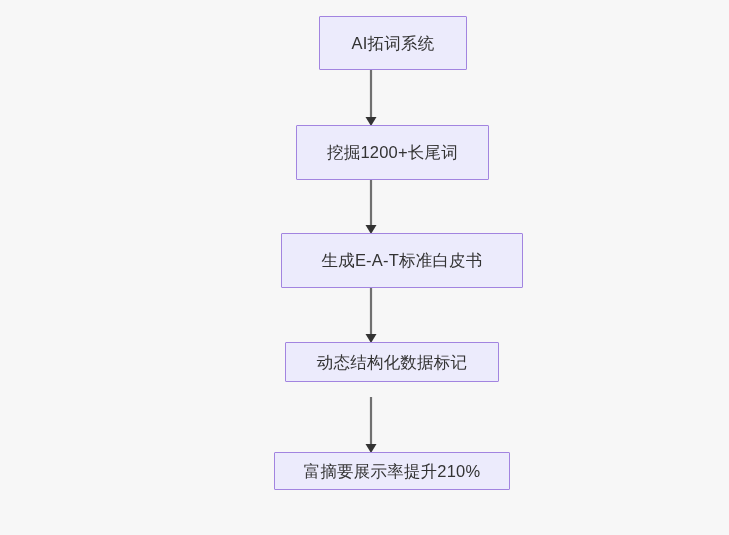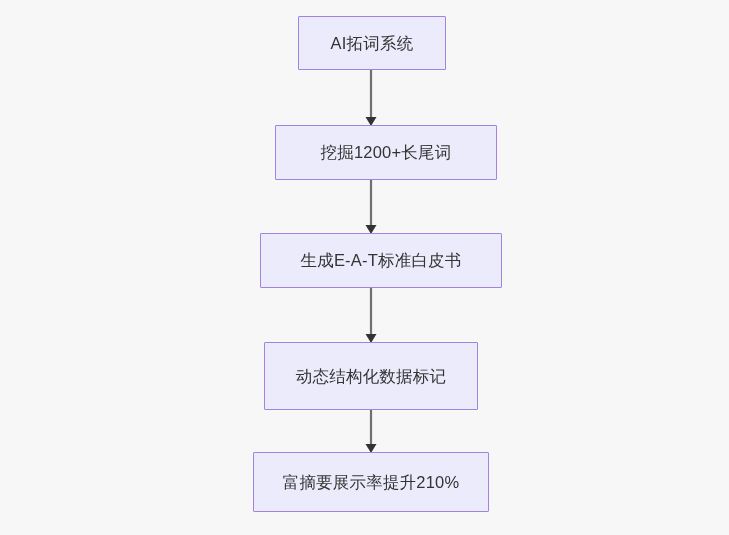--- a/index.html
+++ b/index.html
@@ -32,20 +32,21 @@
     border-radius: 1px;
     display: flex;
     align-items: center;
     justify-content: center;
     color: #333333;
     font-size: 16.5px;
     letter-spacing: 0.2px;
     line-height: 1;
     white-space: nowrap;
     z-index: 2;
+    margin-left: 21px;
   }
   .node-label {
     display: block;
   }
 </style>
 </head>
 <body>
 
 <div id="canvas">
 
@@ -65,29 +66,29 @@
     <g>
       <line x1="371" y1="397" x2="371" y2="445" stroke="#707070" stroke-width="2.2"></line>
       <polygon points="365.5,444 376.5,444 371,453" fill="#333333"></polygon>
     </g>
   </svg>
 
   <div class="node" style="left:298px; top:16px; width:148px; height:54px;">
     <span class="node-label">AI拓词系统</span>
   </div>
 
-  <div class="node" style="left:275px; top:125px; width:222px; height:55px;">
+  <div class="node" style="left:275px; top:125px; width:193px; height:55px;">
     <span class="node-label">挖掘1200+长尾词</span>
   </div>
 
   <div class="node" style="left:260px; top:233px; width:242px; height:55px;">
     <span class="node-label">生成E-A-T标准白皮书</span>
   </div>
 
-  <div class="node" style="left:264px; top:342px; width:214px; height:68px;">
+  <div class="node" style="left:264px; top:342px; width:214px; height:40px;">
     <span class="node-label">动态结构化数据标记</span>
   </div>
 
-  <div class="node" style="left:253px; top:452px; width:236px; height:60px;">
+  <div class="node" style="left:253px; top:452px; width:236px; height:38px;">
     <span class="node-label">富摘要展示率提升210%</span>
   </div>
 
 </div>
 
 </body></html>

